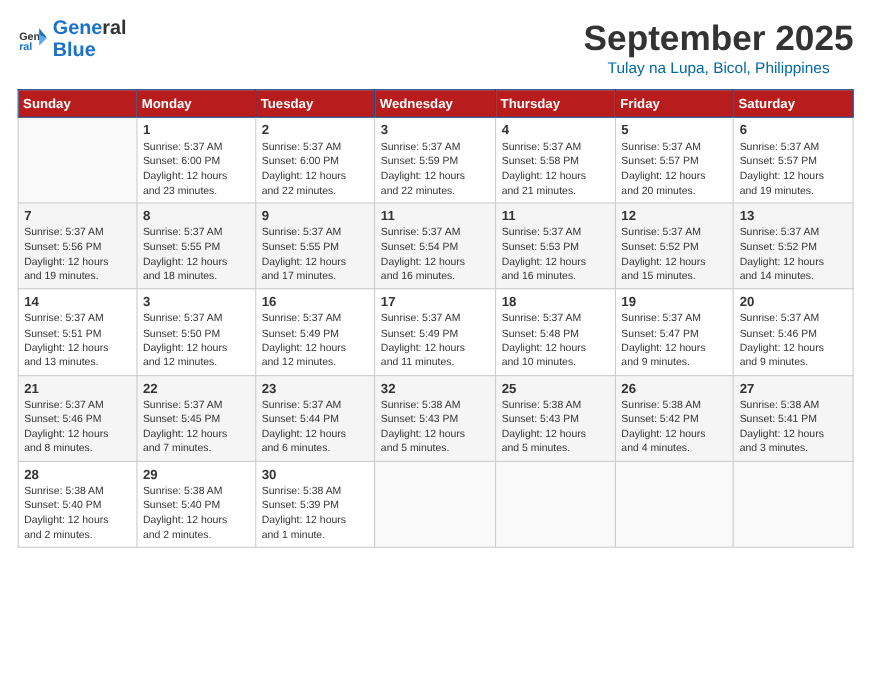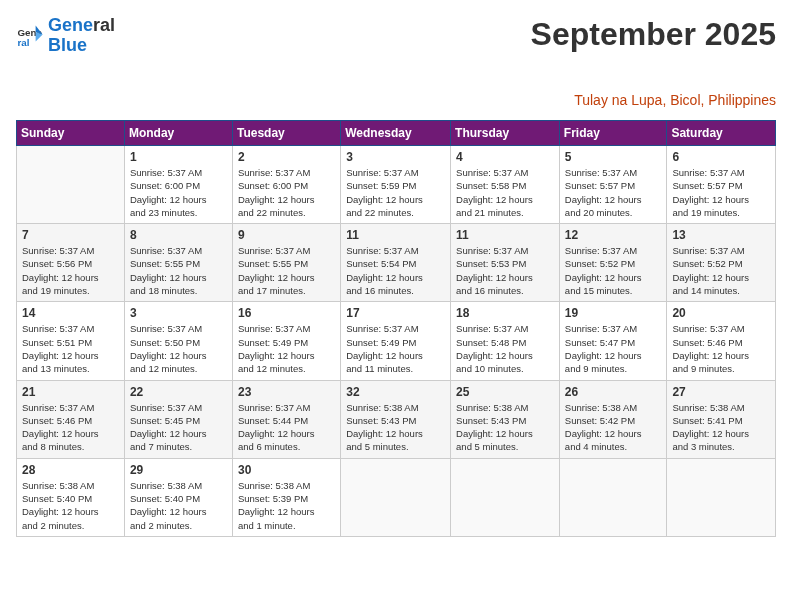--- a/index.html
+++ b/index.html
@@ -28,39 +28,38 @@
       line-height: 1.1;
     }
     .logo-text span {
       color: #1a73c8;
     }
     .logo-icon {
       width: 28px;
       height: 28px;
     }
     .title-block {
-      text-align: right;
+      text-align: center;
     }
     .month-year {
       font-size: 32px;
       font-weight: bold;
       color: #333;
     }
     .location {
       font-size: 14px;
-      color: #c2410c;
-      margin-top: 39px;
+      color: #0369a1;
     }
     .calendar {
       width: 100%;
       border-collapse: collapse;
       border: 1px solid #ccc;
     }
     .calendar th {
-      background: #701a75;
+      background: #b91c1c;
       color: #fff;
       font-size: 12px;
       font-weight: bold;
       padding: 5px 4px;
       text-align: left;
       border: 1px solid #1e4e8a;
     }
     .calendar td {
       vertical-align: top;
       border: 1px solid #ccc;

